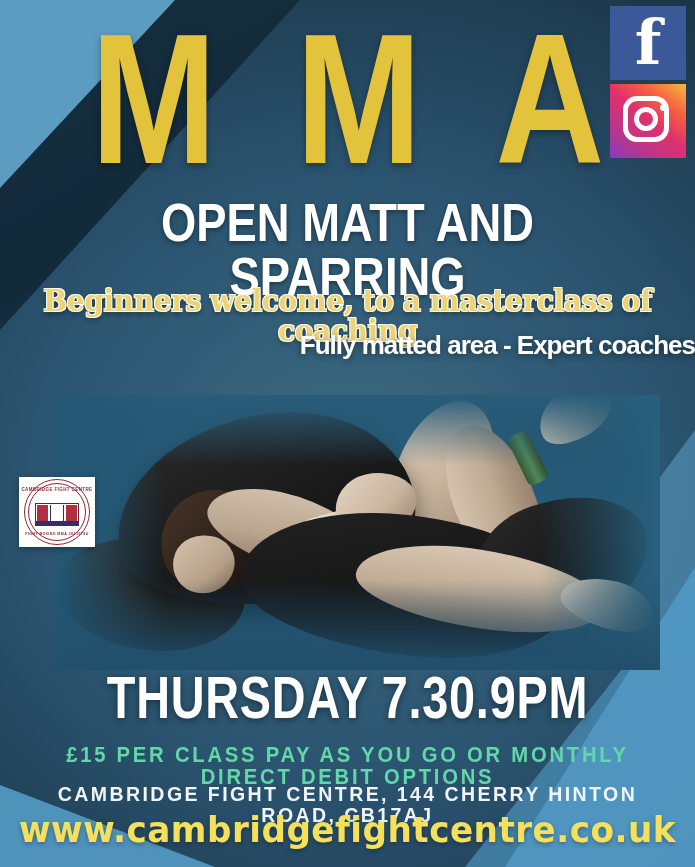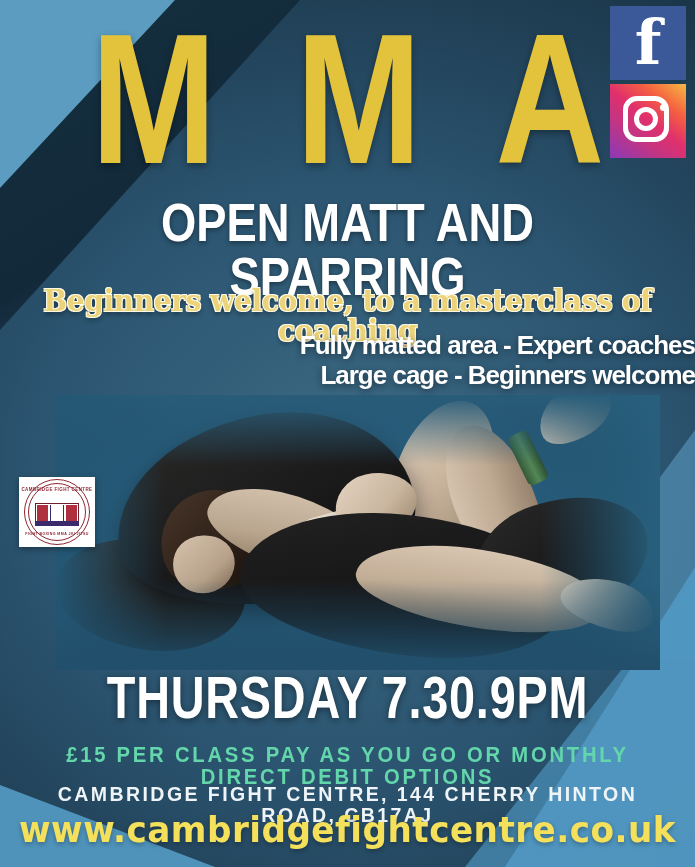--- a/index.html
+++ b/index.html
@@ -468,21 +468,20 @@
   </div>
 
   <div class="title-mma">M M A</div>
 
   <div class="subtitle">OPEN MATT AND SPARRING</div>
 
   <div class="tagline">Beginners welcome, to a masterclass of coaching</div>
 
   <div class="benefits">
     <div>Fully matted area - Expert coaches</div>
-    <div>Large cage - Beginners welcome</div>
   </div>
 
   <div class="photo">
     <div class="photo-bg"></div>
     <div class="grappler g-lowbody"></div>
     <div class="grappler g-leg1"></div>
     <div class="grappler g-leg2"></div>
     <div class="grappler g-foot1"></div>
     <div class="grappler g-band"></div>
     <div class="grappler g-torso"></div>

